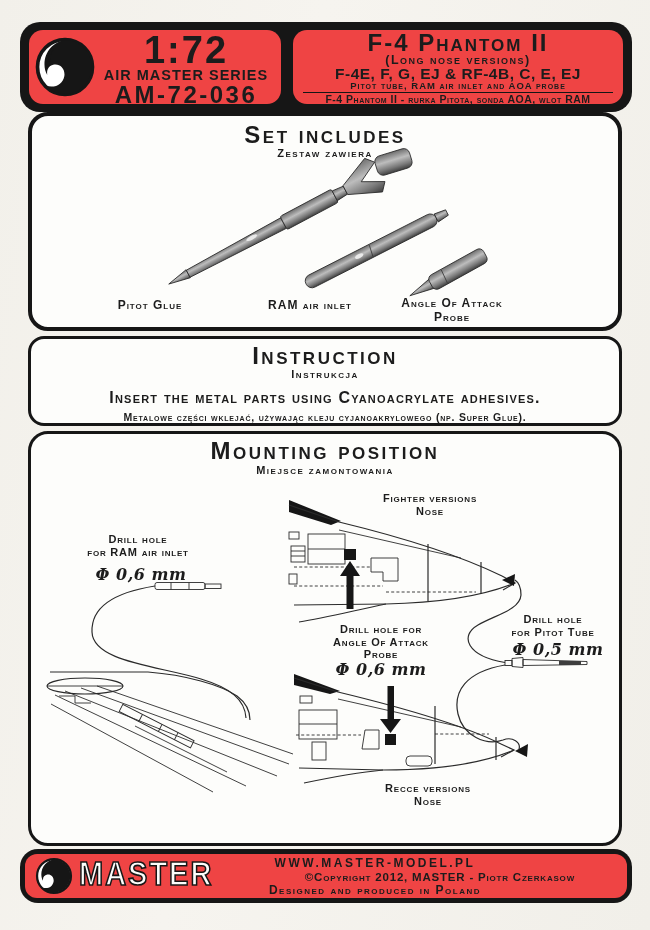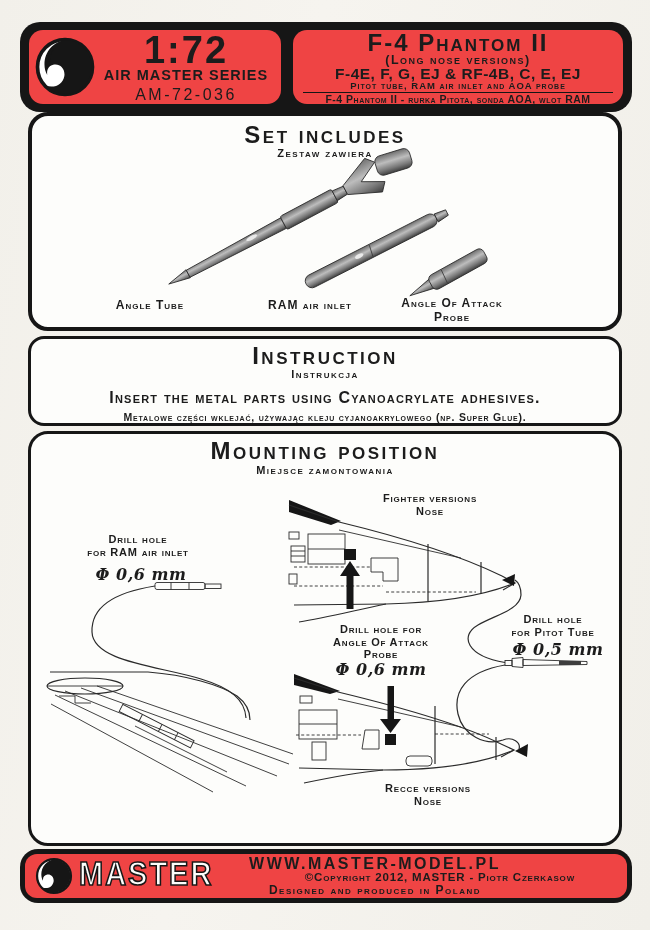--- a/index.html
+++ b/index.html
@@ -13,21 +13,21 @@
 
   
   .band { position:absolute; background:#161616; border-radius:20px; }
   .header-band { left:20px; top:22px; width:612px; height:90px; }
   .wbox { position:absolute; background:#ef4444; border-radius:14px; }
   .hdr-left  { left:9px;  top:8px; width:252px; height:74px; }
   .hdr-right { left:273px; top:8px; width:330px; height:74px; }
   .series-text { position:absolute; left:66px; top:2px; right:4px; text-align:center; }
   .scale   { font-size:38px; font-weight:bold; letter-spacing:2px; line-height:36px; }
   .series  { font-size:14.5px; font-weight:bold; letter-spacing:1px; line-height:15px; }
-  .code    { font-size:16px; font-weight:normal; letter-spacing:2.5px; line-height:23px; }
+  .code    { font-size:24px; font-weight:bold; letter-spacing:2.5px; line-height:23px; }
   .kit-title    { font-size:24px; font-weight:bold; letter-spacing:2px; line-height:23px; margin-top:1px;}
   .kit-sub      { font-size:12.5px; font-weight:bold; letter-spacing:1.5px; line-height:12px; }
   .kit-variants { font-size:15.5px; font-weight:bold; letter-spacing:0.5px; line-height:15px; }
   .kit-contents { font-size:9.5px;  font-weight:bold; letter-spacing:1px; line-height:10px; }
   .kit-rule { height:0; border-top:1.6px solid #161616; margin:1px 10px 0 10px; }
   .kit-polish   { font-size:10.5px; font-weight:bold; letter-spacing:0.5px; line-height:12px; }
 
   
   .frame { position:absolute; background:#fdfdfb; border:4px solid #161616; border-radius:20px; }
   .set-box   { left:28px; top:112px; width:594px; height:219px; }
@@ -41,21 +41,21 @@
   .dia { position:absolute; font-family:"DejaVu Serif", serif; font-style:italic;
          font-size:16px; font-weight:bold; text-align:center; letter-spacing:0.5px; }
   .instr-en { font-size:16px; font-weight:bold; letter-spacing:1.2px; text-align:center; }
   .instr-pl { font-size:10.5px; font-weight:bold; letter-spacing:0.8px; text-align:center; }
   svg { position:absolute; left:0; top:0; }
 
   
   .footer-band { left:20px; top:849px; width:612px; height:54px; border-radius:18px; }
   .footer-inner { left:5px; top:5px; width:602px; height:44px; border-radius:12px; }
   .foot-text { position:absolute; left:150px; top:2px; width:400px; text-align:center; }
-  .site { font-size:16px; font-weight:bold; letter-spacing:2.5px; line-height:15px; }
+  .site { font-size:12px; font-weight:bold; letter-spacing:2.5px; line-height:15px; }
   .copy { font-size:11.5px; font-weight:bold; letter-spacing:0.8px; line-height:13px;text-align:right; }
   .made { font-size:12px; font-weight:bold; letter-spacing:1.5px; line-height:13px; }
 
   .line { stroke:#2b2b2b; stroke-width:1.2; fill:none; }
   .thin { stroke:#2b2b2b; stroke-width:0.9; fill:none; }
   .dash { stroke:#2b2b2b; stroke-width:0.9; fill:none; stroke-dasharray:3 2.2; }
   .blk  { fill:#161616; stroke:none; }
 </style>
 </head>
 <body>
@@ -119,21 +119,21 @@
         <ellipse cx="60" cy="6" rx="4.5" ry="2" fill="#eaeaea" stroke="none"></ellipse>
       </g>
 
       <g transform="translate(373,171) rotate(-29)" fill="url(#metal)" stroke="#2a2a2a" stroke-width="0.8">
         <polygon points="0,10 26,4.5 26,15.5"></polygon>
         <rect x="24" y="2" width="62" height="16" rx="5"></rect>
         <line x1="40" y1="2.5" x2="39" y2="17.5" stroke="#3a3a3a"></line>
       </g>
     </svg>
 
-    <div class="part-label sc" style="left:48px; top:182px; width:140px;">Angle Tube</div>
+    <div class="part-label sc" style="left:48px; top:182px; width:140px;">Pitot Glue</div>
     <div class="part-label sc" style="left:208px; top:182px; width:140px;">RAM air inlet</div>
     <div class="part-label sc" style="left:350px; top:180px; width:140px;">Angle Of Attack</div>
     <div class="part-label sc" style="left:350px; top:194px; width:140px;">Probe</div>
   </section>
 
   <section class="frame instr-box">
     <div class="h1 sc" style="margin-top:5px;">Instruction</div>
     <div class="h2 sc">Instrukcja</div>
     <div class="instr-en sc" style="margin-top:8px;">Insert the metal parts using Cyanoacrylate adhesives.</div>
     <div class="instr-pl sc" style="margin-top:4px;">Metalowe części wklejać, używając kleju cyjanoakrylowego (np. Super Glue).</div>

